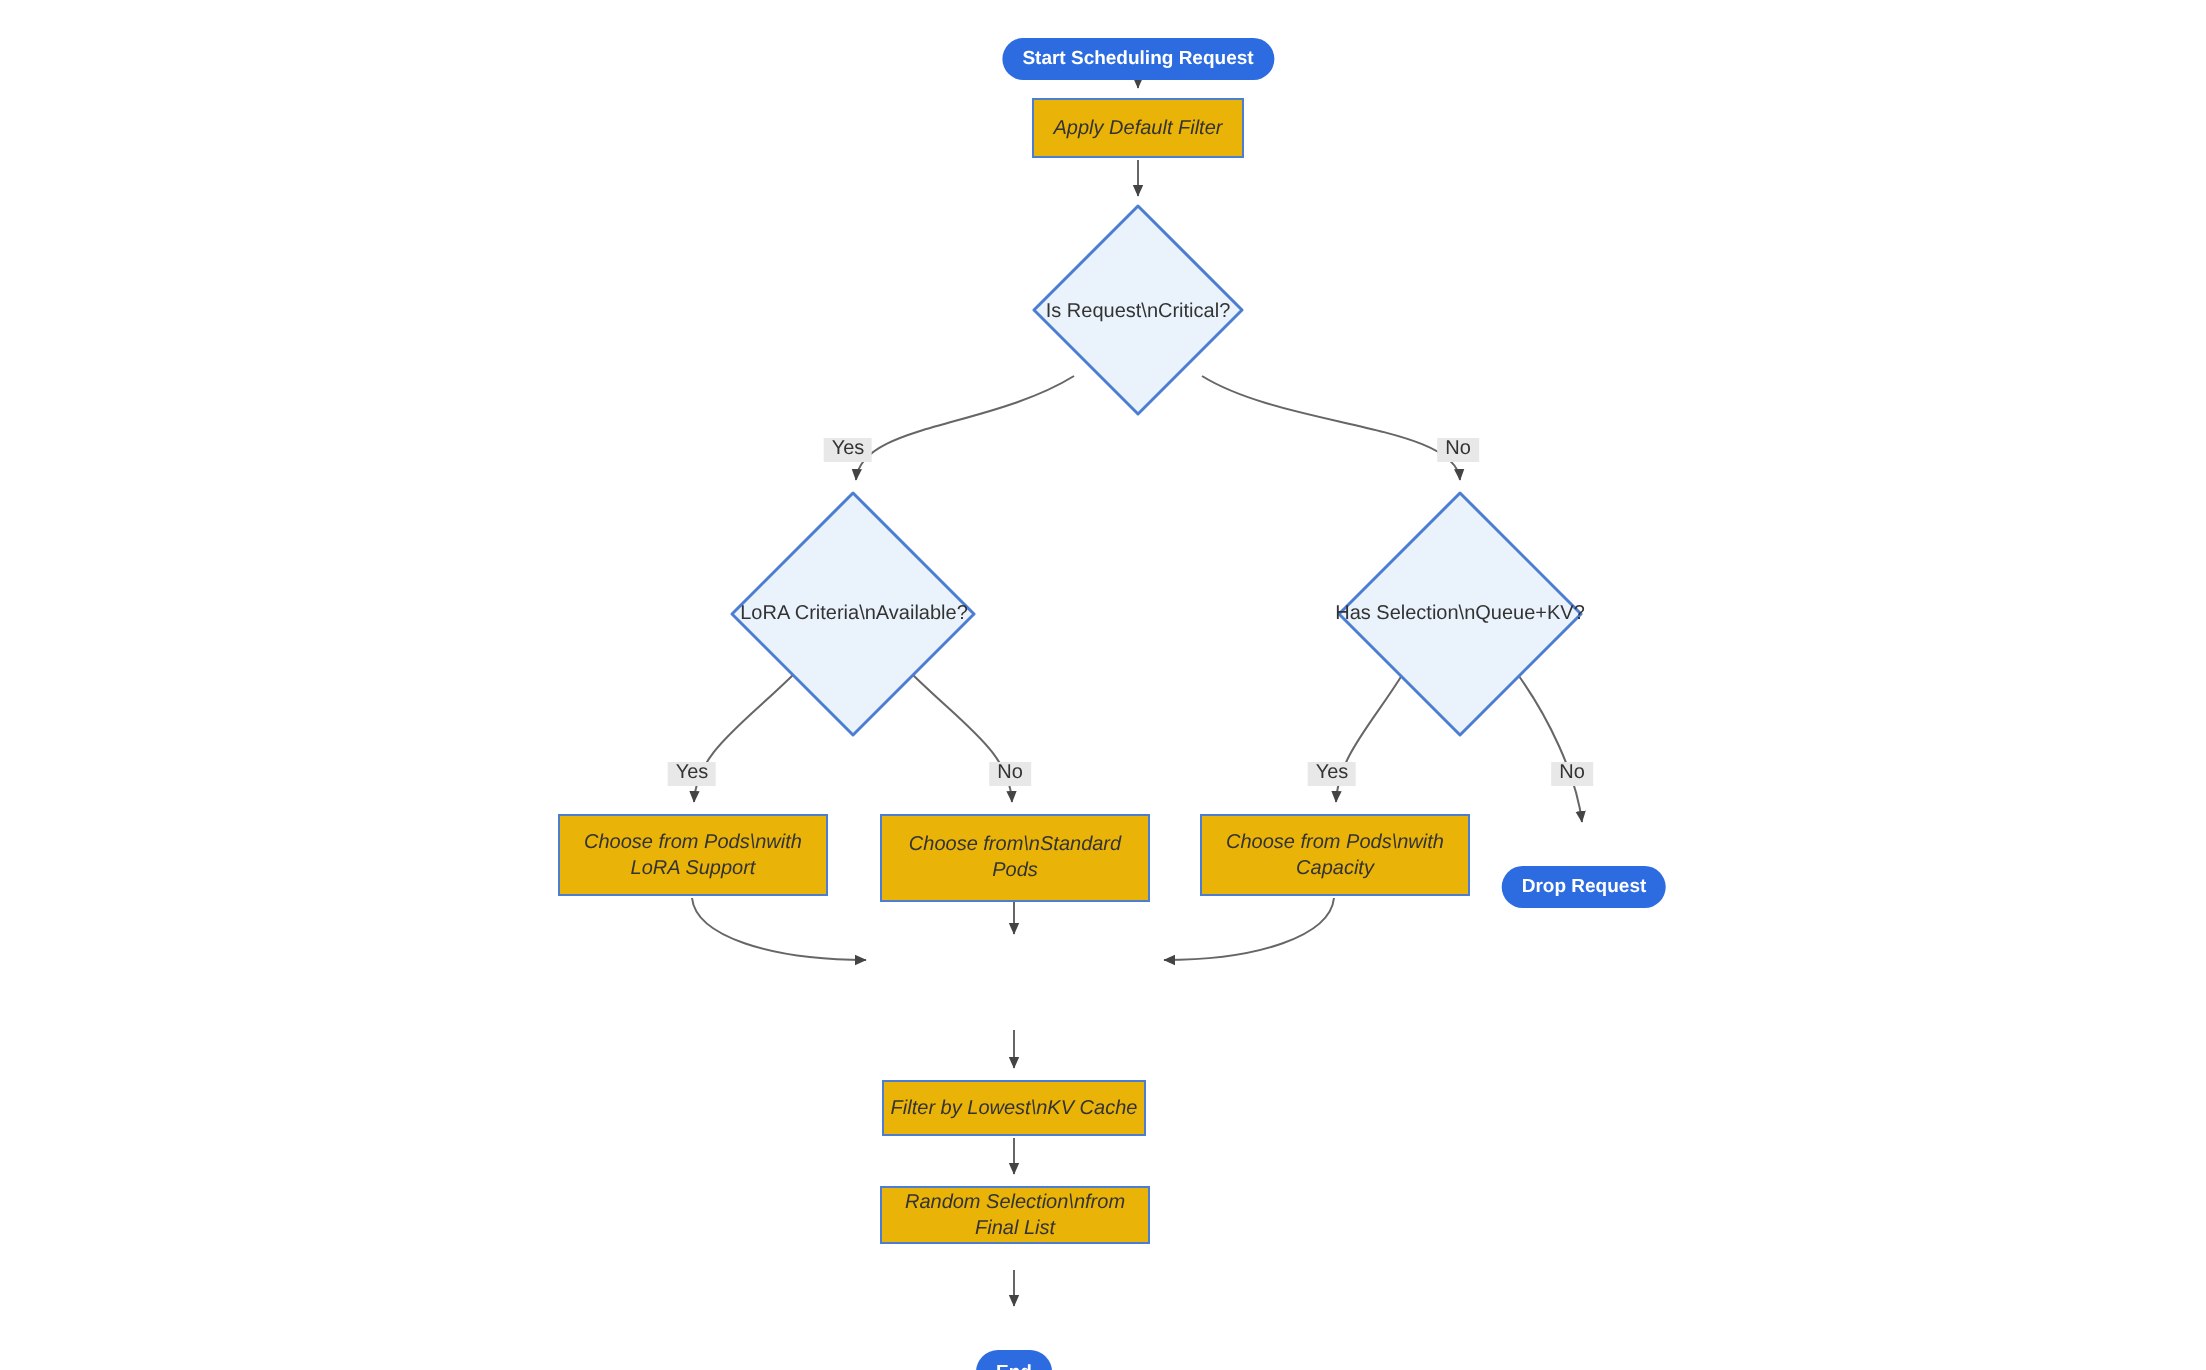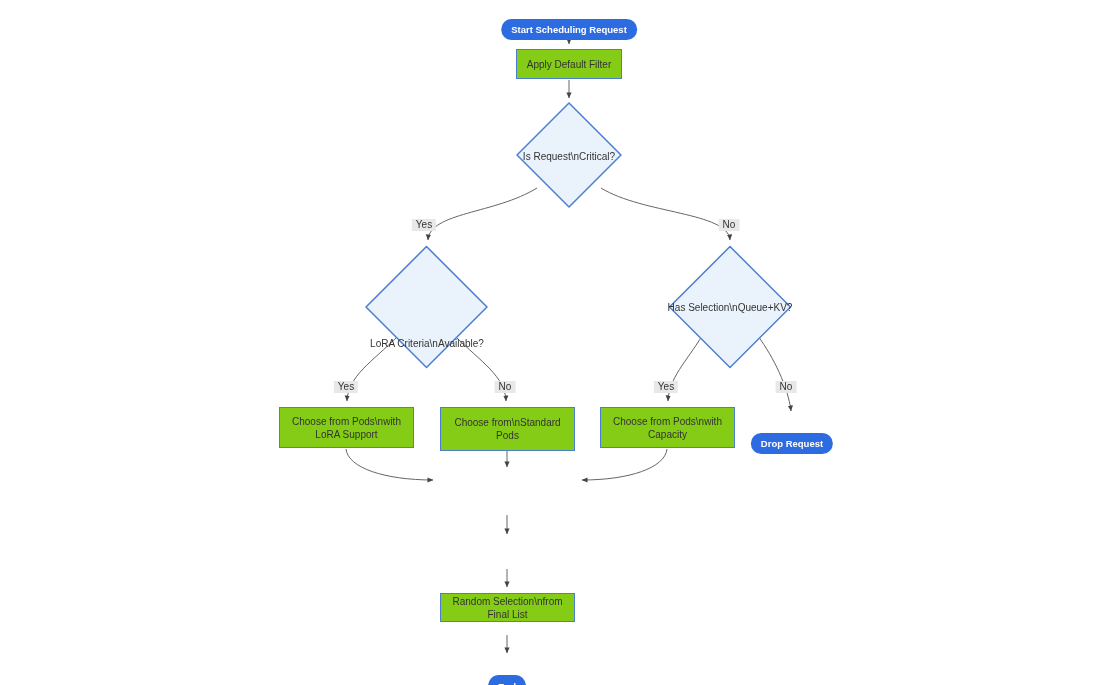--- a/index.html
+++ b/index.html
@@ -37,22 +37,23 @@
     flex-direction: column;
     align-items: center;
     justify-content: center;
     box-sizing: border-box;
     color: #333333;
     font-size: 10px;
     text-align: center;
     z-index: 2;
   }
   .rect {
-    background: #84cc16;
+    background: #eab308;
     border: 1.4px solid #4b7ed3;
+    font-style: italic;
   }
   .rect .ln {
     display: block;
     line-height: 13px;
     white-space: nowrap;
   }
   .pill {
     background: #2d6ce0;
     color: #ffffff;
     font-weight: 700;
@@ -141,28 +142,31 @@
     <span class="ln">Choose from\nStandard</span>
     <span class="ln">Pods</span>
   </div>
 
   <div class="node rect" style="left:600px; top:407px; width:135px; height:41px;">
     <span class="ln">Choose from Pods\nwith</span>
     <span class="ln">Capacity</span>
   </div>
 
 
+  <div class="node rect" style="left:441px; top:540px; width:132px; height:28px;">
+    <span class="ln">Filter by Lowest\nKV Cache</span>
+  </div>
 
   <div class="node rect" style="left:440px; top:593px; width:135px; height:29px;">
     <span class="ln">Random Selection\nfrom</span>
     <span class="ln">Final List</span>
   </div>
 
   <span class="diamond-label" style="left:569px; top:156px;">Is Request\nCritical?</span>
-  <span class="diamond-label" style="left:427px; top:307px;margin-top:36px;">LoRA Criteria\nAvailable?</span>
+  <span class="diamond-label" style="left:427px; top:307px;">LoRA Criteria\nAvailable?</span>
   <span class="diamond-label" style="left:730px; top:307px;">Has Selection\nQueue+KV?</span>
 
   <span class="edge-label" style="left:424px; top:225px;">Yes</span>
   <span class="edge-label" style="left:729px; top:225px;">No</span>
   <span class="edge-label" style="left:346px; top:387px;">Yes</span>
   <span class="edge-label" style="left:505px; top:387px;">No</span>
   <span class="edge-label" style="left:666px; top:387px;">Yes</span>
   <span class="edge-label" style="left:786px; top:387px;">No</span>
 
 </div>

